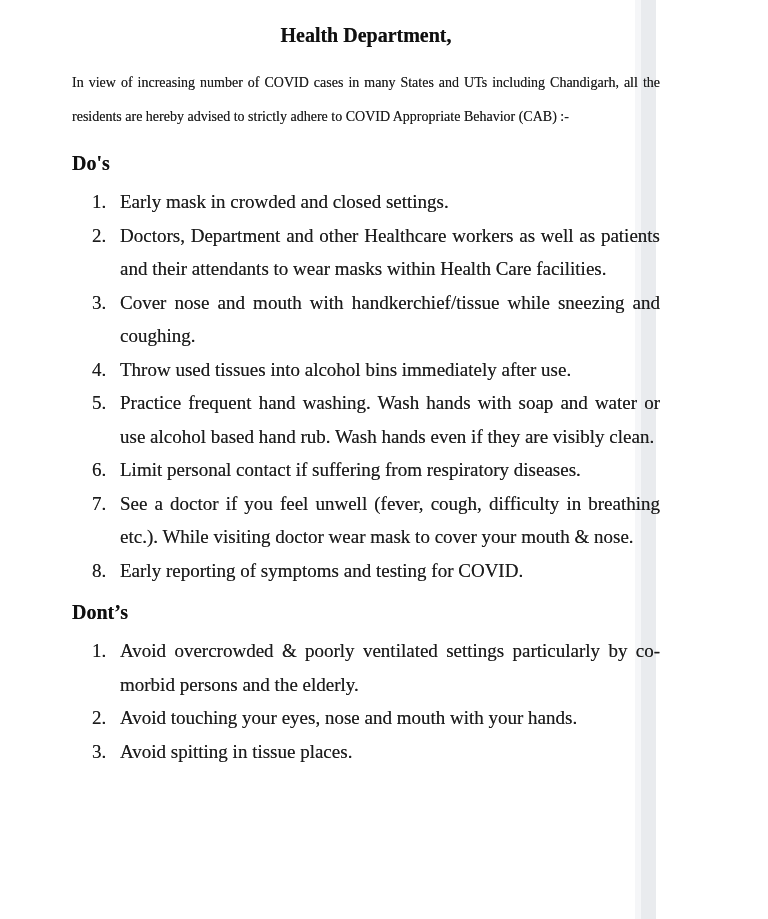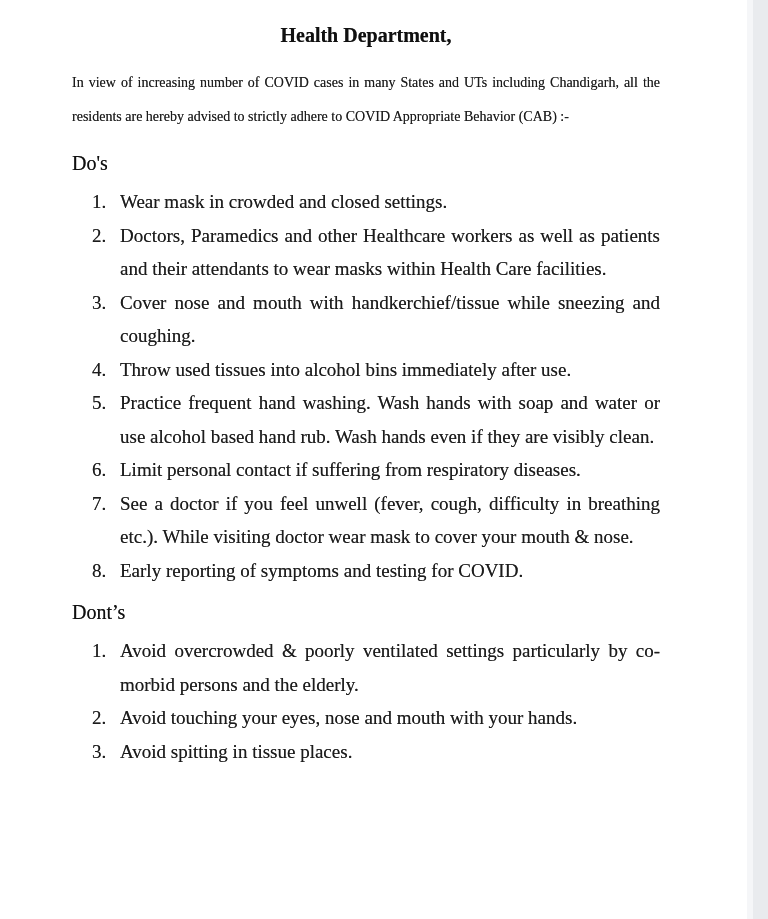--- a/index.html
+++ b/index.html
@@ -3,21 +3,21 @@
 <meta charset="utf-8">
 <style>
   * { margin: 0; padding: 0; box-sizing: border-box; }
   html, body {
     width: 768px; height: 919px;
     background: #ffffff;
     overflow: hidden;
     font-family: "Liberation Serif", "DejaVu Serif", serif;
     color: #1c1c1c;
   }
-  .viewport { position: relative; width: 768px; height: 919px; background: #fff; }
+  .viewport { position: relative; width: 656px; height: 919px; background: #fff; }
 
   
   .edge-strip-outer {
     position: absolute; top: 0; right: 0; width: 15px; height: 919px;
     background: #e9ebee;
   }
   .edge-strip-inner {
     position: absolute; top: 0; right: 15px; width: 6px; height: 919px;
     background: #f5f6f8;
   }
@@ -38,21 +38,21 @@
   }
 
   .intro {
     margin-top: 18px;
     font-size: 14px; line-height: 34px;
     text-align: justify;
   }
 
   .section-heading {
     margin-top: 16px;
-    font-weight: normal; font-size: 20px; line-height: 26px; color: #101010;
+    font-weight: bold; font-size: 20px; line-height: 26px; color: #101010;
   }
 
   ol.adv-list { margin-top: 9px; list-style: none; padding-left: 20px; }
   ol.adv-list li {
     display: flex; align-items: flex-start;
     font-size: 19px; line-height: 33.5px;
   }
   ol.adv-list .num {
     flex: 0 0 28px; text-align: left;
   }
@@ -76,25 +76,25 @@
     </div>
 
 
     <p class="intro">In view of increasing number of COVID cases in many States and UTs including Chandigarh, all the residents are hereby advised to strictly adhere to COVID Appropriate Behavior (CAB)  :-</p>
 
     <div class="section-heading">Do's</div>
 
     <ol class="adv-list">
       <li>
         <span class="num">1.</span>
-        <span class="txt">Wear mask in crowded and closed settings.</span>
+        <span class="txt">Early mask in crowded and closed settings.</span>
       </li>
       <li>
         <span class="num">2.</span>
-        <span class="txt">Doctors, Paramedics and other Healthcare workers as well as patients and their attendants to wear masks within Health Care facilities.</span>
+        <span class="txt">Doctors, Department and other Healthcare workers as well as patients and their attendants to wear masks within Health Care facilities.</span>
       </li>
       <li>
         <span class="num">3.</span>
         <span class="txt">Cover nose and mouth with handkerchief/tissue while sneezing and coughing.</span>
       </li>
       <li>
         <span class="num">4.</span>
         <span class="txt">Throw used tissues into alcohol bins immediately after use.</span>
       </li>
       <li>

